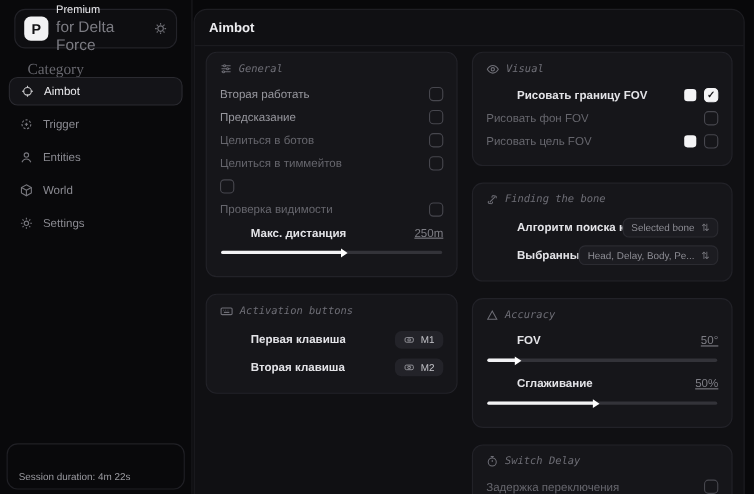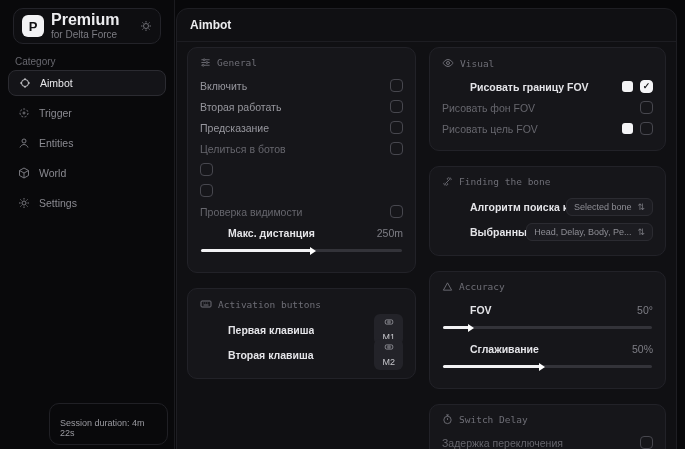--- a/index.html
+++ b/index.html
@@ -8,73 +8,73 @@
 
   
   .sidebar { position:absolute; left:0; top:0; width:175px; height:449px;
     background:#09090b; border-right:1px solid #1b1b1f; }
   .side-head { position:absolute; left:13px; top:8px; width:148px; height:36px;
     border:1px solid #232329; border-radius:10px; background:#0e0e11;
     display:flex; align-items:center; padding:0 8px; gap:7px; }
   .logo { width:22px; height:22px; border-radius:6px; background:#f2f2f4; color:#111114;
     font-weight:bold; font-size:13px; display:flex; align-items:center; justify-content:center; }
   .side-head-text { flex:1; line-height:1.15; }
-  .sh-title { font-size:16px; font-weight:bold; color:#ececef; }
-  .sh-sub { font-size:10px; color:#7c7c83; }
+  .sh-title { font-size:10px; font-weight:normal; color:#ececef; }
+  .sh-sub { font-size:14px; color:#7c7c83; }
   .side-gear { color:#6f6f76; display:flex; }
-  .cat-label { position:absolute; left:15px; top:56px; font-size:10px; color:#67676e; }
+  .cat-label { position:absolute; left:25px; top:56px; font-size:14px; color:#67676e;font-family:Liberation Serif, serif; }
   .nav { position:absolute; left:8px; top:70px; right:8px; }
   .nav-item { display:flex; align-items:center; gap:9px; height:26px; padding:0 10px;
     border-radius:8px; font-size:10.5px; color:#8b8b92; margin-bottom:4px; cursor:pointer; }
   .nav-item.active { background:#141418; border:1px solid #2b2b31; color:#e9e9ec; }
   .nav-item .nicon { display:flex; opacity:.85; }
   .session-box { position:absolute; left:6px; right:6px; bottom:4px; height:42px;
     border:1px solid #202025; border-radius:10px; display:flex; align-items:flex-end;
-    padding:6px 10px;margin-left:43px; }
+    padding:6px 10px; }
   .session-text { font-size:9px; color:#9b9ba1; }
 
   
   .main { position:absolute; left:176px; top:8px; right:8px; height:460px;
     background:#101013; border:1px solid #1e1e23; border-radius:12px 12px 0 0; }
   .main-header { height:33px; display:flex; align-items:center; padding:0 13px;
     border-bottom:1px solid #1d1d22; }
   .main-title { font-size:12px; font-weight:bold; color:#ededf0; }
   .content { display:flex; gap:13px; padding:5px 10px; }
   .col { display:flex; flex-direction:column; gap:15px; }
   .col.left { width:236px; }
   .col.right { width:237px; }
 
   .card { background:#16161a; border:1px solid #222228; border-radius:10px; padding:9px 12px 11px; }
-  .card-title { display:flex; align-items:flex-end; gap:6px; color:#6e6e76;
-    font-family:"DejaVu Sans Mono", monospace; font-size:9.5px; margin-bottom:7px; }
+  .card-title { display:flex; align-items:flex-start; gap:6px; color:#6e6e76;
+    font-family:"DejaVu Sans Mono", monospace; font-size:9.5px; margin-bottom:7px;font-style:italic; }
   .card-title .cicon { display:flex; }
 
   .row { display:flex; align-items:center; justify-content:space-between; height:21px; }
   .row.tall { height:25px; }
   .lbl { font-size:10.5px; color:#97979e; white-space:nowrap; overflow:hidden; }
   .lbl.dim { color:#66666d; }
   .lbl.bright { color:#e4e4e8; font-weight:bold;padding-left:28px; }
-  .val { font-size:10.5px; color:#7e7e85; white-space:nowrap; }
+  .val { font-size:10.5px; color:#7e7e85; white-space:nowrap;text-decoration:underline; }
 
   .checkbox { width:13px; height:13px; border:1.5px solid #47474e; border-radius:4px;
     flex:none; cursor:pointer; display:flex; align-items:center; justify-content:center; }
   .checkbox.checked { background:#f4f4f6; border-color:#f4f4f6; }
   .checkbox .tick { font-size:9px; font-weight:bold; color:#121215; line-height:1; }
   .right-ctrls { display:flex; align-items:center; gap:7px; }
   .swatch { width:11px; height:11px; border-radius:3px; background:#f4f4f6; flex:none; cursor:pointer; }
 
   .slider { position:relative; height:9px; margin:3px 1px 6px; cursor:pointer; }
   .slider .track { position:absolute; top:3px; left:0; right:0; height:3px;
     background:#333339; border-radius:2px; }
   .slider .fill { position:absolute; top:3px; left:0; height:3px; background:#f2f2f4; border-radius:2px; }
   .slider .thumb { position:absolute; top:0.5px; width:0; height:0; margin-left:-2px;
     border-top:4px solid transparent; border-bottom:4px solid transparent; border-left:6.5px solid #ffffff; }
 
   .keybadge { display:flex; align-items:center; gap:5px; background:#232329; border-radius:6px;
-    padding:3px 8px; font-size:9px; color:#c6c6cb; cursor:pointer;flex-direction:column; }
+    padding:3px 8px; font-size:9px; color:#c6c6cb; cursor:pointer; }
   .keybadge .kicon { display:flex; color:#9a9aa1; }
 
   .select { display:flex; align-items:center; gap:6px; background:#1c1c21; border:1px solid #2b2b31;
     border-radius:6px; padding:3px 7px; font-size:9px; color:#8d8d94; cursor:pointer; flex:none; }
   .select .updown { font-size:9px; color:#77777e; }
 
   svg { display:block; }
 </style>
 </head>
 <body>
@@ -164,36 +164,33 @@
             <svg width="11" height="11" viewBox="0 0 24 24" fill="none" stroke="currentColor" stroke-width="2">
                 <path d="M3 6h18M3 12h18M3 18h18"></path>
                 <circle cx="9" cy="6" r="2" fill="#16161a"></circle>
                 <circle cx="15" cy="12" r="2" fill="#16161a"></circle>
                 <circle cx="7" cy="18" r="2" fill="#16161a"></circle>
               </svg>
           </span>
           <span>General</span>
         </div>
         <div class="row">
-            <span class="lbl">Включить</span>
-            <span class="checkbox"></span>
-          </div>
-        <div class="row">
             <span class="lbl">Вторая работать</span>
             <span class="checkbox"></span>
           </div>
         <div class="row">
             <span class="lbl">Предсказание</span>
             <span class="checkbox"></span>
           </div>
         <div class="row">
             <span class="lbl dim">Целиться в ботов</span>
             <span class="checkbox"></span>
           </div>
         <div class="row">
+            <span class="lbl dim">Целиться в тиммейтов</span>
             <span class="checkbox"></span>
           </div>
         <div class="row">
             <span class="checkbox"></span>
           </div>
         <div class="row">
             <span class="lbl dim">Проверка видимости</span>
             <span class="checkbox"></span>
           </div>
         <div class="row">

